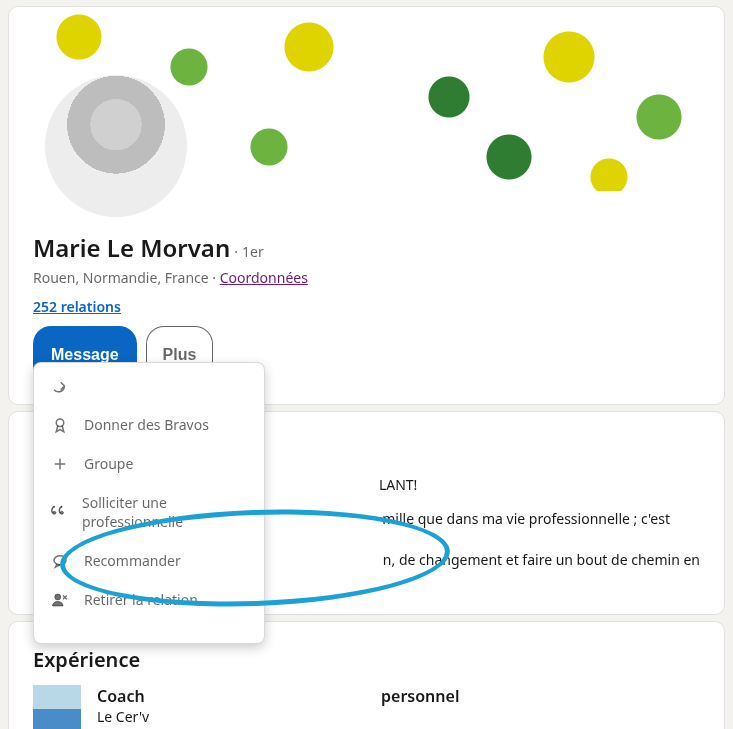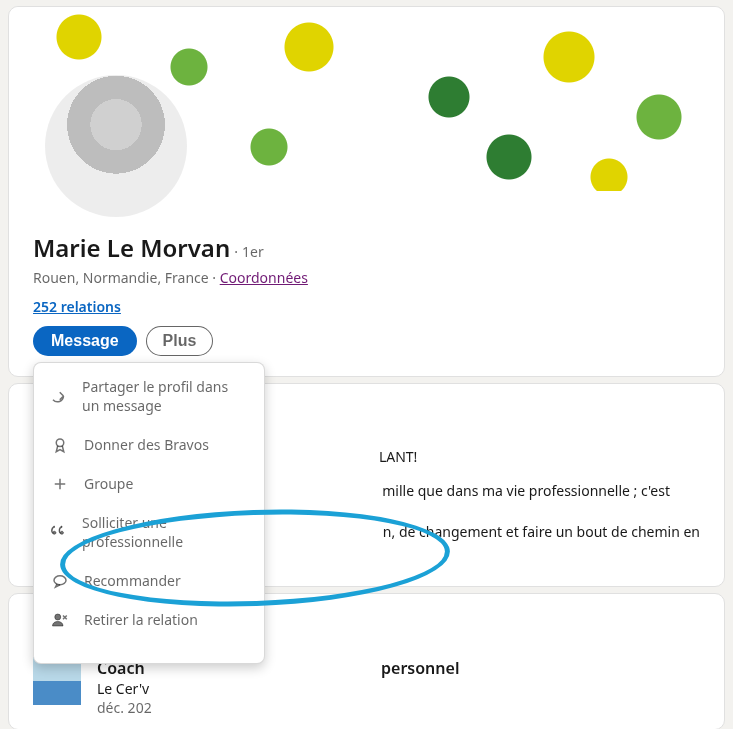--- a/index.html
+++ b/index.html
@@ -68,21 +68,21 @@
   .location-row { font-size: 14px; color: rgba(0,0,0,0.6); margin-top: 4px; }
   .location-row .link { color: #701a75; font-weight: 400; text-align: center; }
   .connections { color: #0a66c2; font-weight: 600; font-size: 14px; margin-top: 10px; display: inline-block; }
   .btn-row { margin-top: 10px; display: flex; gap: 9px; position: relative; }
   .btn-primary {
     background: #0a66c2; color: #fff; border: none; border-radius: 18px;
     padding: 6px 18px; font-size: 16px; font-weight: 600; cursor: pointer;
   }
   .btn-outline {
     background: #fff; color: rgba(0,0,0,0.6); border: 1px solid rgba(0,0,0,0.6);
-    border-radius: 18px; padding: 5px 16px; font-size: 16px; font-weight: 600; cursor: pointer;
+    border-radius: 18px; padding: 19px 16px; font-size: 16px; font-weight: 600; cursor: pointer;
   }
   .company-item {
     display: flex; align-items: center; gap: 10px; margin-bottom: 12px;
     font-size: 14px; font-weight: 600; color: rgba(0,0,0,0.9);
   }
   .company-logo { width: 32px; height: 32px; background: #ddd; display: inline-block; }
   .logo-a { background: linear-gradient(180deg, #b8d8e8 40%, #4a8cc7 40%); }
   .logo-b svg { width: 32px; height: 32px; }
   .dropdown {
     position: absolute;
@@ -153,21 +153,20 @@
         <button class="btn-primary">Message</button>
         <button class="btn-outline">Plus</button>
 
         <div class="dropdown">
           <div class="dropdown-item">
             <span class="dd-icon">
                 <svg viewBox="0 0 24 24">
                   <path fill="none" stroke-width="2" d="M4 12a8 8 0 0 0 14 5M4 12l5-5M4 12l5 5" transform="scale(-1,1) translate(-22,0)"></path>
                 </svg>
               </span>
-            <span>Partager le profil dans un message</span>
           </div>
           <div class="dropdown-item">
             <span class="dd-icon">
                 <svg viewBox="0 0 24 24">
                   <circle cx="12" cy="9" r="5" fill="none" stroke-width="2"></circle>
                   <path fill="none" stroke-width="2" d="M9 13l-2 8 5-3 5 3-2-8"></path>
                 </svg>
               </span>
             <span>Donner des Bravos</span>
           </div>

